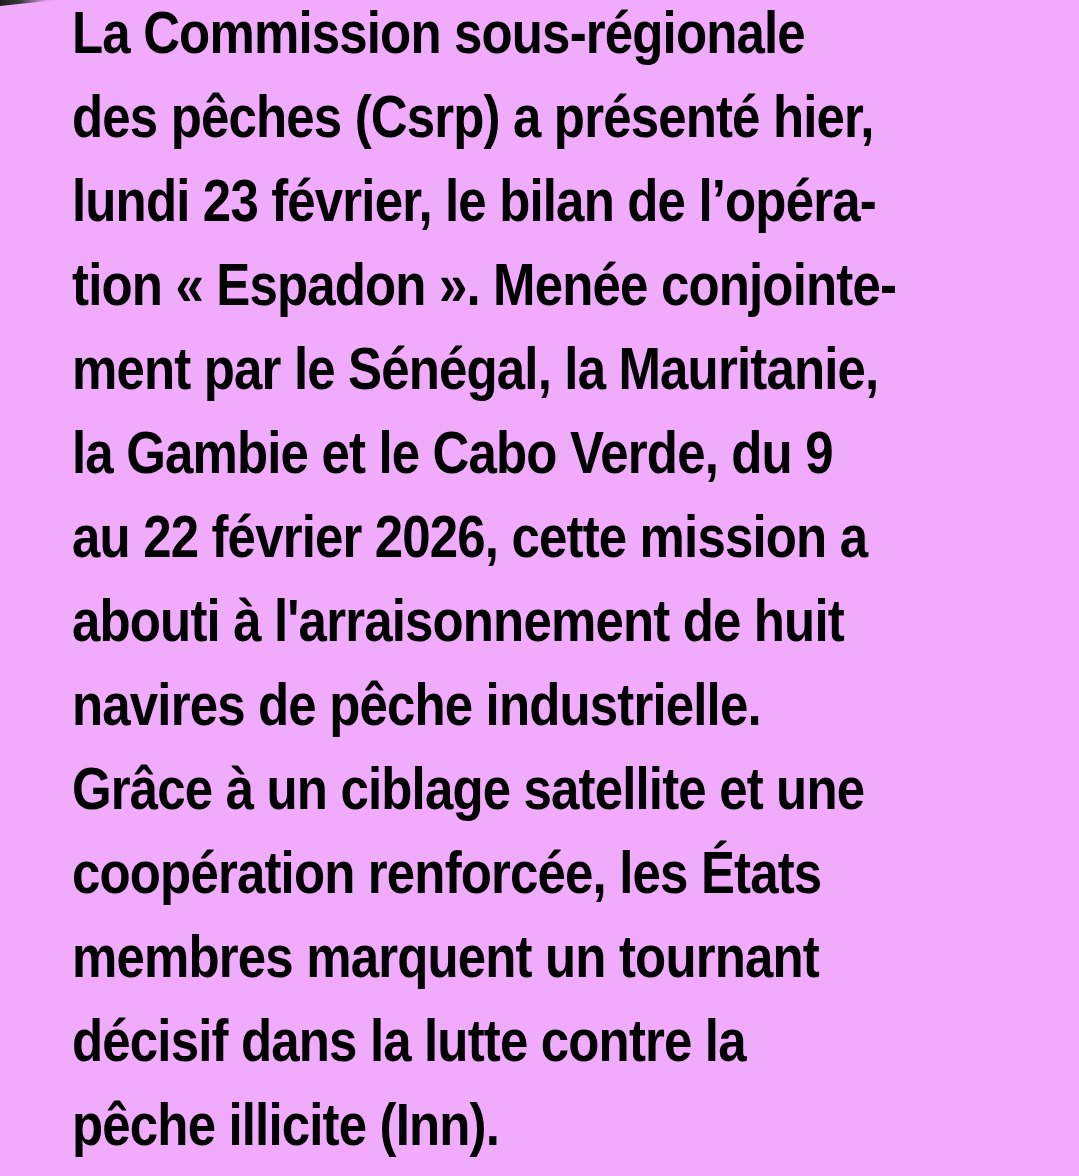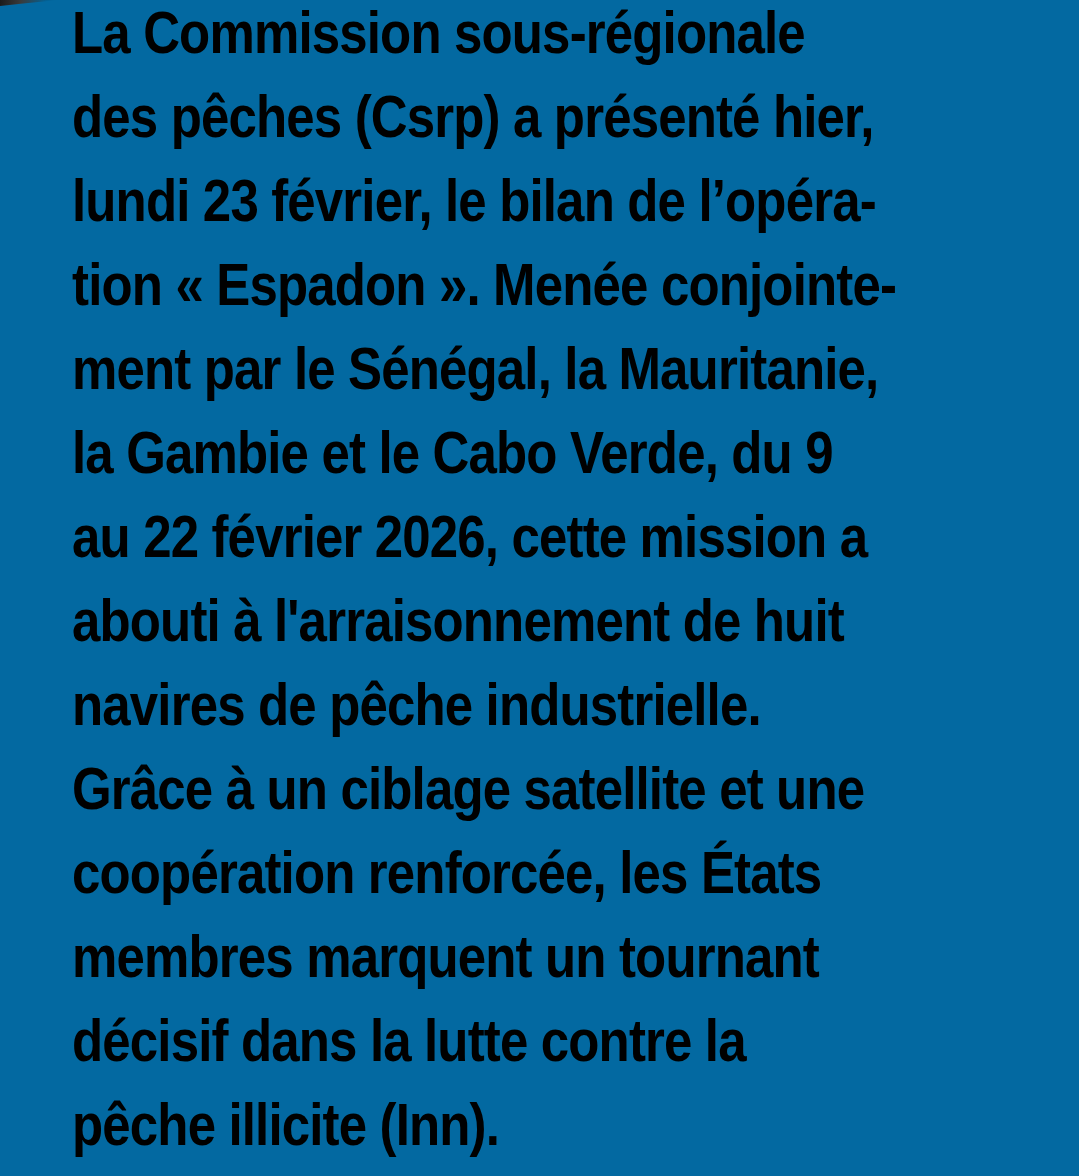--- a/index.html
+++ b/index.html
@@ -4,21 +4,21 @@
 <style>
   html, body {
     margin: 0;
     padding: 0;
     background: #ffffff;
   }
   .page {
     position: relative;
     width: 1079px;
     height: 1176px;
-    background: #0369a1;
+    background: #f0abfc;
     overflow: hidden;
     font-family: "Liberation Sans", sans-serif;
   }
   .corner-artifact {
     position: absolute;
     top: 0;
     left: 0;
     width: 58px;
     height: 6px;
     background: linear-gradient(to right, #1b1b1b 0%, #3a3a3a 35%, rgba(0,0,0,0.08) 80%, rgba(0,0,0,0) 100%);

